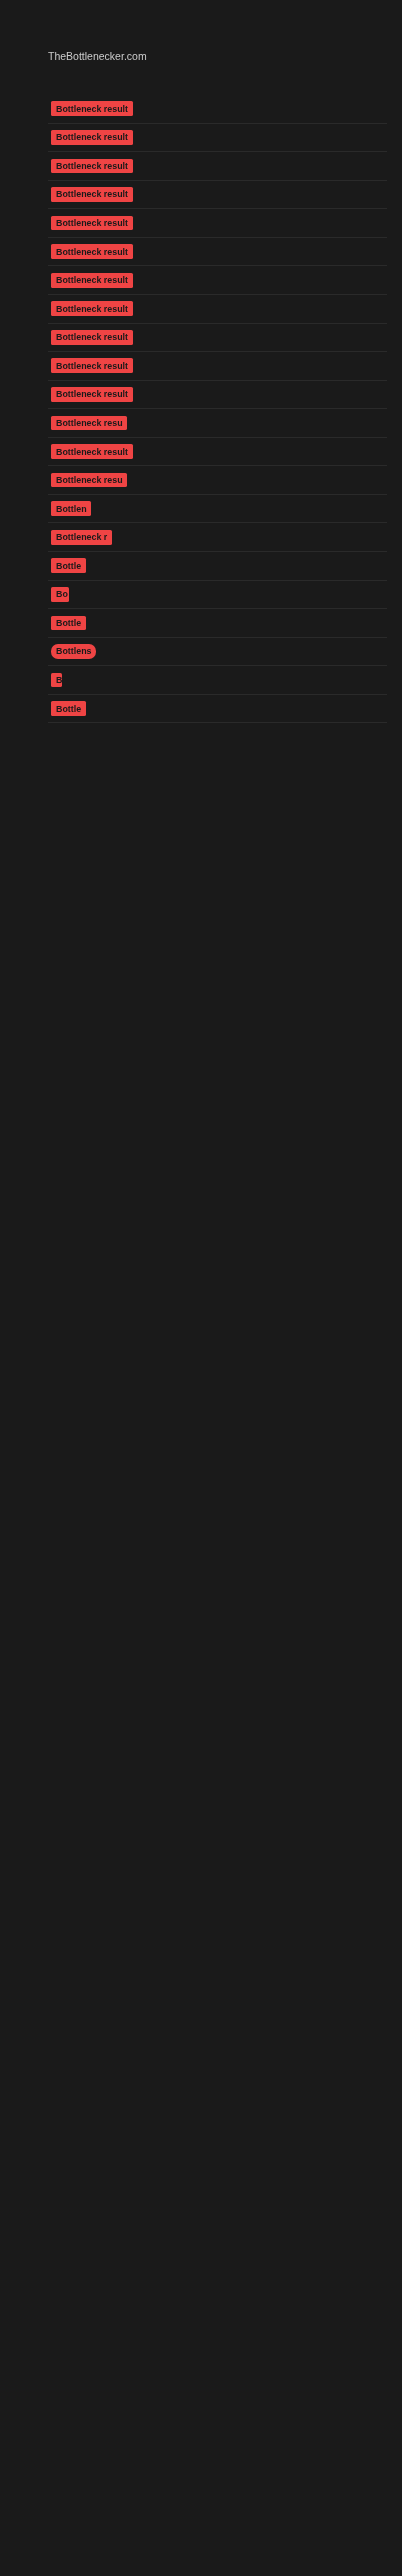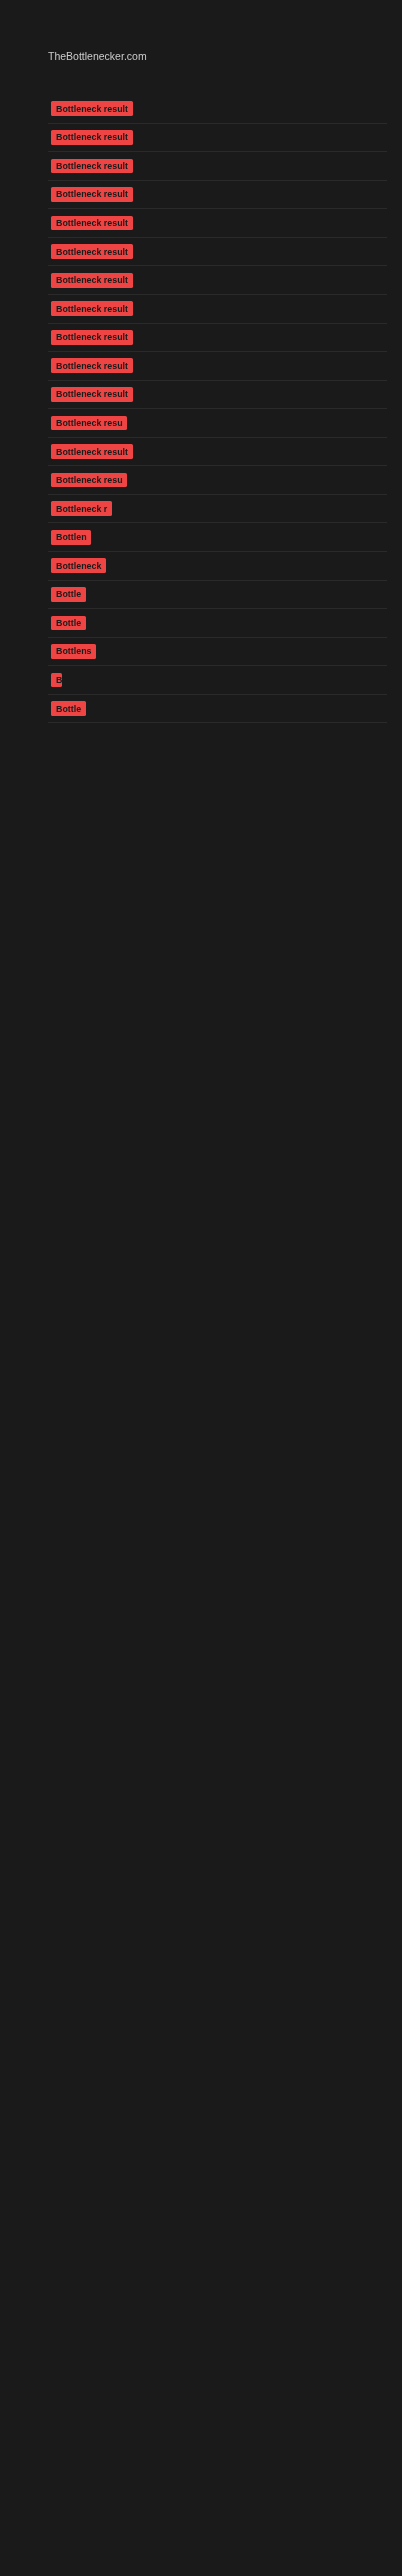--- a/index.html
+++ b/index.html
@@ -87,36 +87,36 @@
     <div class="row">
       <span class="bottleneck-badge" style="max-width: 85px;">Bottleneck resu</span>
     </div>
     <div class="row">
       <span class="bottleneck-badge" style="max-width: 90px;">Bottleneck result</span>
     </div>
     <div class="row">
       <span class="bottleneck-badge" style="max-width: 81px;">Bottleneck resu</span>
     </div>
     <div class="row">
-      <span class="bottleneck-badge" style="max-width: 66px;">Bottleneck r</span>
-    </div>
-    <div class="row">
       <span class="bottleneck-badge" style="max-width: 47px;">Bottlen</span>
     </div>
     <div class="row">
-      <span class="bottleneck-badge" style="max-width: 56px;">Bottleneck</span>
+      <span class="bottleneck-badge" style="max-width: 66px;">Bottleneck r</span>
     </div>
     <div class="row">
       <span class="bottleneck-badge" style="max-width: 39px;">Bottle</span>
     </div>
     <div class="row">
+      <span class="bottleneck-badge" style="max-width: 17.7px;">Bo</span>
+    </div>
+    <div class="row">
       <span class="bottleneck-badge" style="max-width: 39px;">Bottle</span>
     </div>
     <div class="row">
-      <span class="bottleneck-badge" style="max-width: 45px;">Bottlens</span>
+      <span class="bottleneck-badge" style="max-width: 45px; border-radius: 7px;">Bottlens</span>
     </div>
     <div class="row">
       <span class="bottleneck-badge" style="max-width: 11.3px;">B</span>
     </div>
     <div class="row">
       <span class="bottleneck-badge" style="max-width: 39px;">Bottle</span>
     </div>
   </div>
 
 

